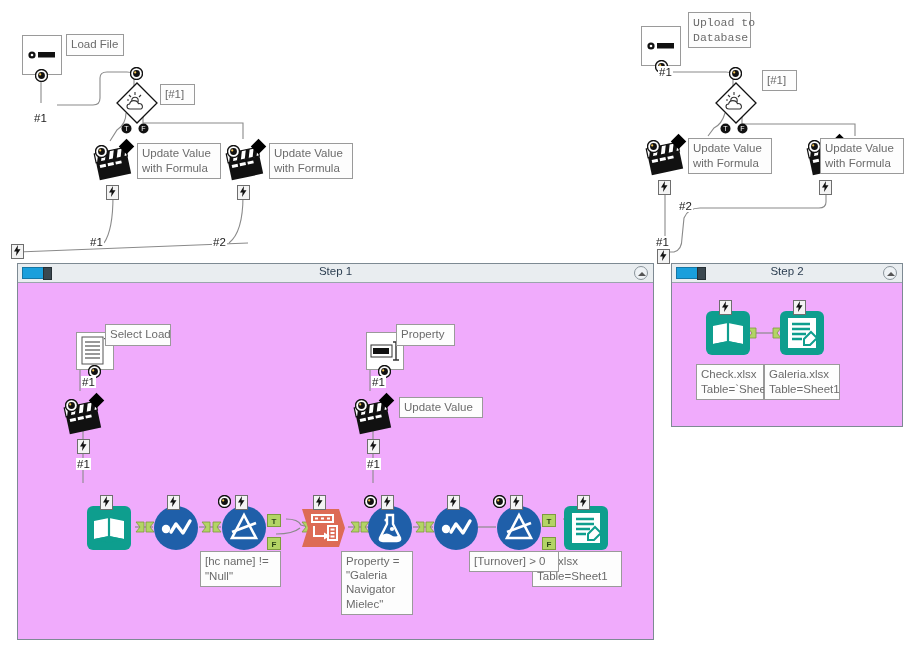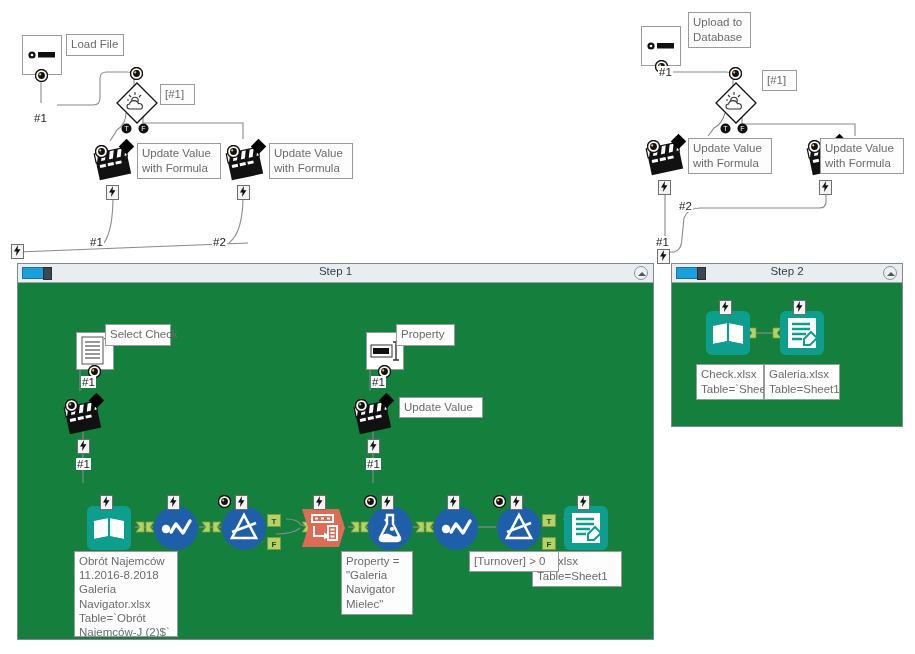--- a/index.html
+++ b/index.html
@@ -48,21 +48,21 @@
   
   .blackdiamond{
     position:absolute;width:11px;height:11px;background:#000;
     transform:rotate(45deg);
   }
 
   
   .container{
     position:absolute;
     border:1px solid #7d8a93;
-    background:#15803d;
+    background:#f0abfc;
     box-sizing:border-box;
   }
   .container-head{
     position:relative;height:19px;
     background:#e9edf0;
     border-bottom:1px solid #9aa5ad;
     box-sizing:border-box;
   }
   .container-title{
     position:absolute;left:0;right:0;top:1px;
@@ -261,21 +261,21 @@
       <rect x="16" y="17" width="17" height="5.5" fill="#111"></rect>
     </svg>
   </div>
   <div class="qdot" style="left:655px;top:59px;">
     <svg width="13" height="13" viewBox="0 0 13 13">
       <circle cx="6.5" cy="6.5" r="6" fill="#fff" stroke="#111" stroke-width="1.4"></circle>
       <circle cx="6.5" cy="6.5" r="3.4" fill="#111"></circle>
       <circle cx="5.2" cy="5.4" r="1.1" fill="#f2c14e"></circle>
     </svg>
   </div>
-  <div class="anno" style="left:688px;top:12px;width:63px;height:36px;">Upload to
+  <div class="anno" style="left:688px;top:12px;width:63px;height:36px;font-family:Liberation Mono, monospace;">Upload to
 Database</div>
   <div class="connum" style="left:658px;top:66px;">#1</div>
 
   <div class="tool" style="left:715px;top:82px;">
     <svg width="42" height="42" viewBox="0 0 42 42">
       <polygon points="21,1 41,21 21,41 1,21" fill="#fff" stroke="#111" stroke-width="1.3"></polygon>
       <g stroke="#333" stroke-width="1.1" fill="none">
         <path d="M19,13 L19,10 M15,15 L13,13 M23,15 L25,13 M13,18 L11,18"></path>
       </g>
       <circle cx="19" cy="18.5" r="3.2" fill="#fff" stroke="#333" stroke-width="1.1"></circle>
@@ -411,21 +411,21 @@
           <polygon points="28,6 35,6 31.5,12" fill="#222"></polygon>
         </svg>
       </div>
       <div class="qdot" style="left:70px;top:81px;">
         <svg width="13" height="13" viewBox="0 0 13 13">
           <circle cx="6.5" cy="6.5" r="6" fill="#fff" stroke="#111" stroke-width="1.4"></circle>
           <circle cx="6.5" cy="6.5" r="3.4" fill="#111"></circle>
           <circle cx="5.2" cy="5.4" r="1.1" fill="#f2c14e"></circle>
         </svg>
       </div>
-      <div class="anno" style="left:87px;top:41px;width:66px;height:22px;">Select Check</div>
+      <div class="anno" style="left:87px;top:41px;width:66px;height:22px;">Select Load</div>
       <div class="connum" style="left:63px;top:93px;">#1</div>
 
       <div class="tool" style="left:45px;top:110px;">
         <svg width="42" height="42" viewBox="0 0 42 42">
           <g transform="rotate(-12 21 26)">
             <rect x="4" y="20" width="32" height="18" fill="#111"></rect>
             <rect x="4" y="11" width="32" height="9" fill="#fff" stroke="#111" stroke-width="1.2"></rect>
             <g fill="#111">
               <polygon points="8,11 12,11 9,20 5,20"></polygon>
               <polygon points="16,11 20,11 17,20 13,20"></polygon>
@@ -540,26 +540,20 @@
           <path d="M23,13 L8,16 L8,34 L23,31 L38,34 L38,16 Z" fill="#fff"></path>
           <path d="M23,13 L23,31" stroke="#0e9e8e" stroke-width="2.2"></path>
           <path d="M23,31 L8,34 L23,38 L38,34 Z" fill="#0e9e8e"></path>
         </svg>
       </div>
       <div class="bolt" style="left:82px;top:212px;">
         <svg width="7" height="11" viewBox="0 0 7 11">
             <polygon points="4,0 0,6.5 2.6,6.5 2,11 6.5,4.2 3.6,4.2" fill="#111"></polygon>
           </svg>
       </div>
-      <div class="anno" style="left:56px;top:268px;width:104px;height:86px;line-height:14.2px;">Obrót Najemców
-11.2016-8.2018
-Galeria
-Navigator.xlsx
-Table=`Obrót
-Najemców-J (2)$`</div>
 
       <div class="tool" style="left:135px;top:222px;">
         <svg width="46" height="46" viewBox="0 0 46 46">
           <circle cx="23" cy="23" r="22" fill="#1f5fa9"></circle>
           <circle cx="13" cy="24" r="4.2" fill="#fff"></circle>
           <path d="M18,27 L23,19 L30,28 L37,16" stroke="#fff" stroke-width="3.4" fill="none" stroke-linecap="round" stroke-linejoin="round"></path>
         </svg>
       </div>
       <div class="bolt" style="left:149px;top:212px;">
         <svg width="7" height="11" viewBox="0 0 7 11">
@@ -591,20 +585,22 @@
           <rect x="0.5" y="0.5" width="13" height="12" fill="#b3d465" stroke="#7d9b3c"></rect>
           <text x="7" y="9.5" font-size="8" fill="#2c4416" text-anchor="middle" font-family="sans-serif" font-weight="bold">T</text>
         </svg>
       </div>
       <div class="abs" style="left:249px;top:253px;">
         <svg width="14" height="13" viewBox="0 0 14 13">
           <rect x="0.5" y="0.5" width="13" height="12" fill="#b3d465" stroke="#7d9b3c"></rect>
           <text x="7" y="9.5" font-size="8" fill="#2c4416" text-anchor="middle" font-family="sans-serif" font-weight="bold">F</text>
         </svg>
       </div>
+      <div class="anno" style="left:182px;top:268px;width:81px;height:36px;">[hc name] !=
+"Null"</div>
 
       <div class="tool" style="left:281px;top:222px;">
         <svg width="46" height="46" viewBox="0 0 46 46">
           <polygon points="3,4 40,4 46,23 40,42 3,42 9,23" fill="#dd6b55"></polygon>
           <g fill="none" stroke="#fff" stroke-width="2">
             <rect x="13" y="10" width="21" height="7"></rect>
             <path d="M16,13.5 H19 M22,13.5 H25 M28,13.5 H31"></path>
           </g>
           <g fill="none" stroke="#fff" stroke-width="2">
             <path d="M15,21 L15,31 L25,31"></path>

